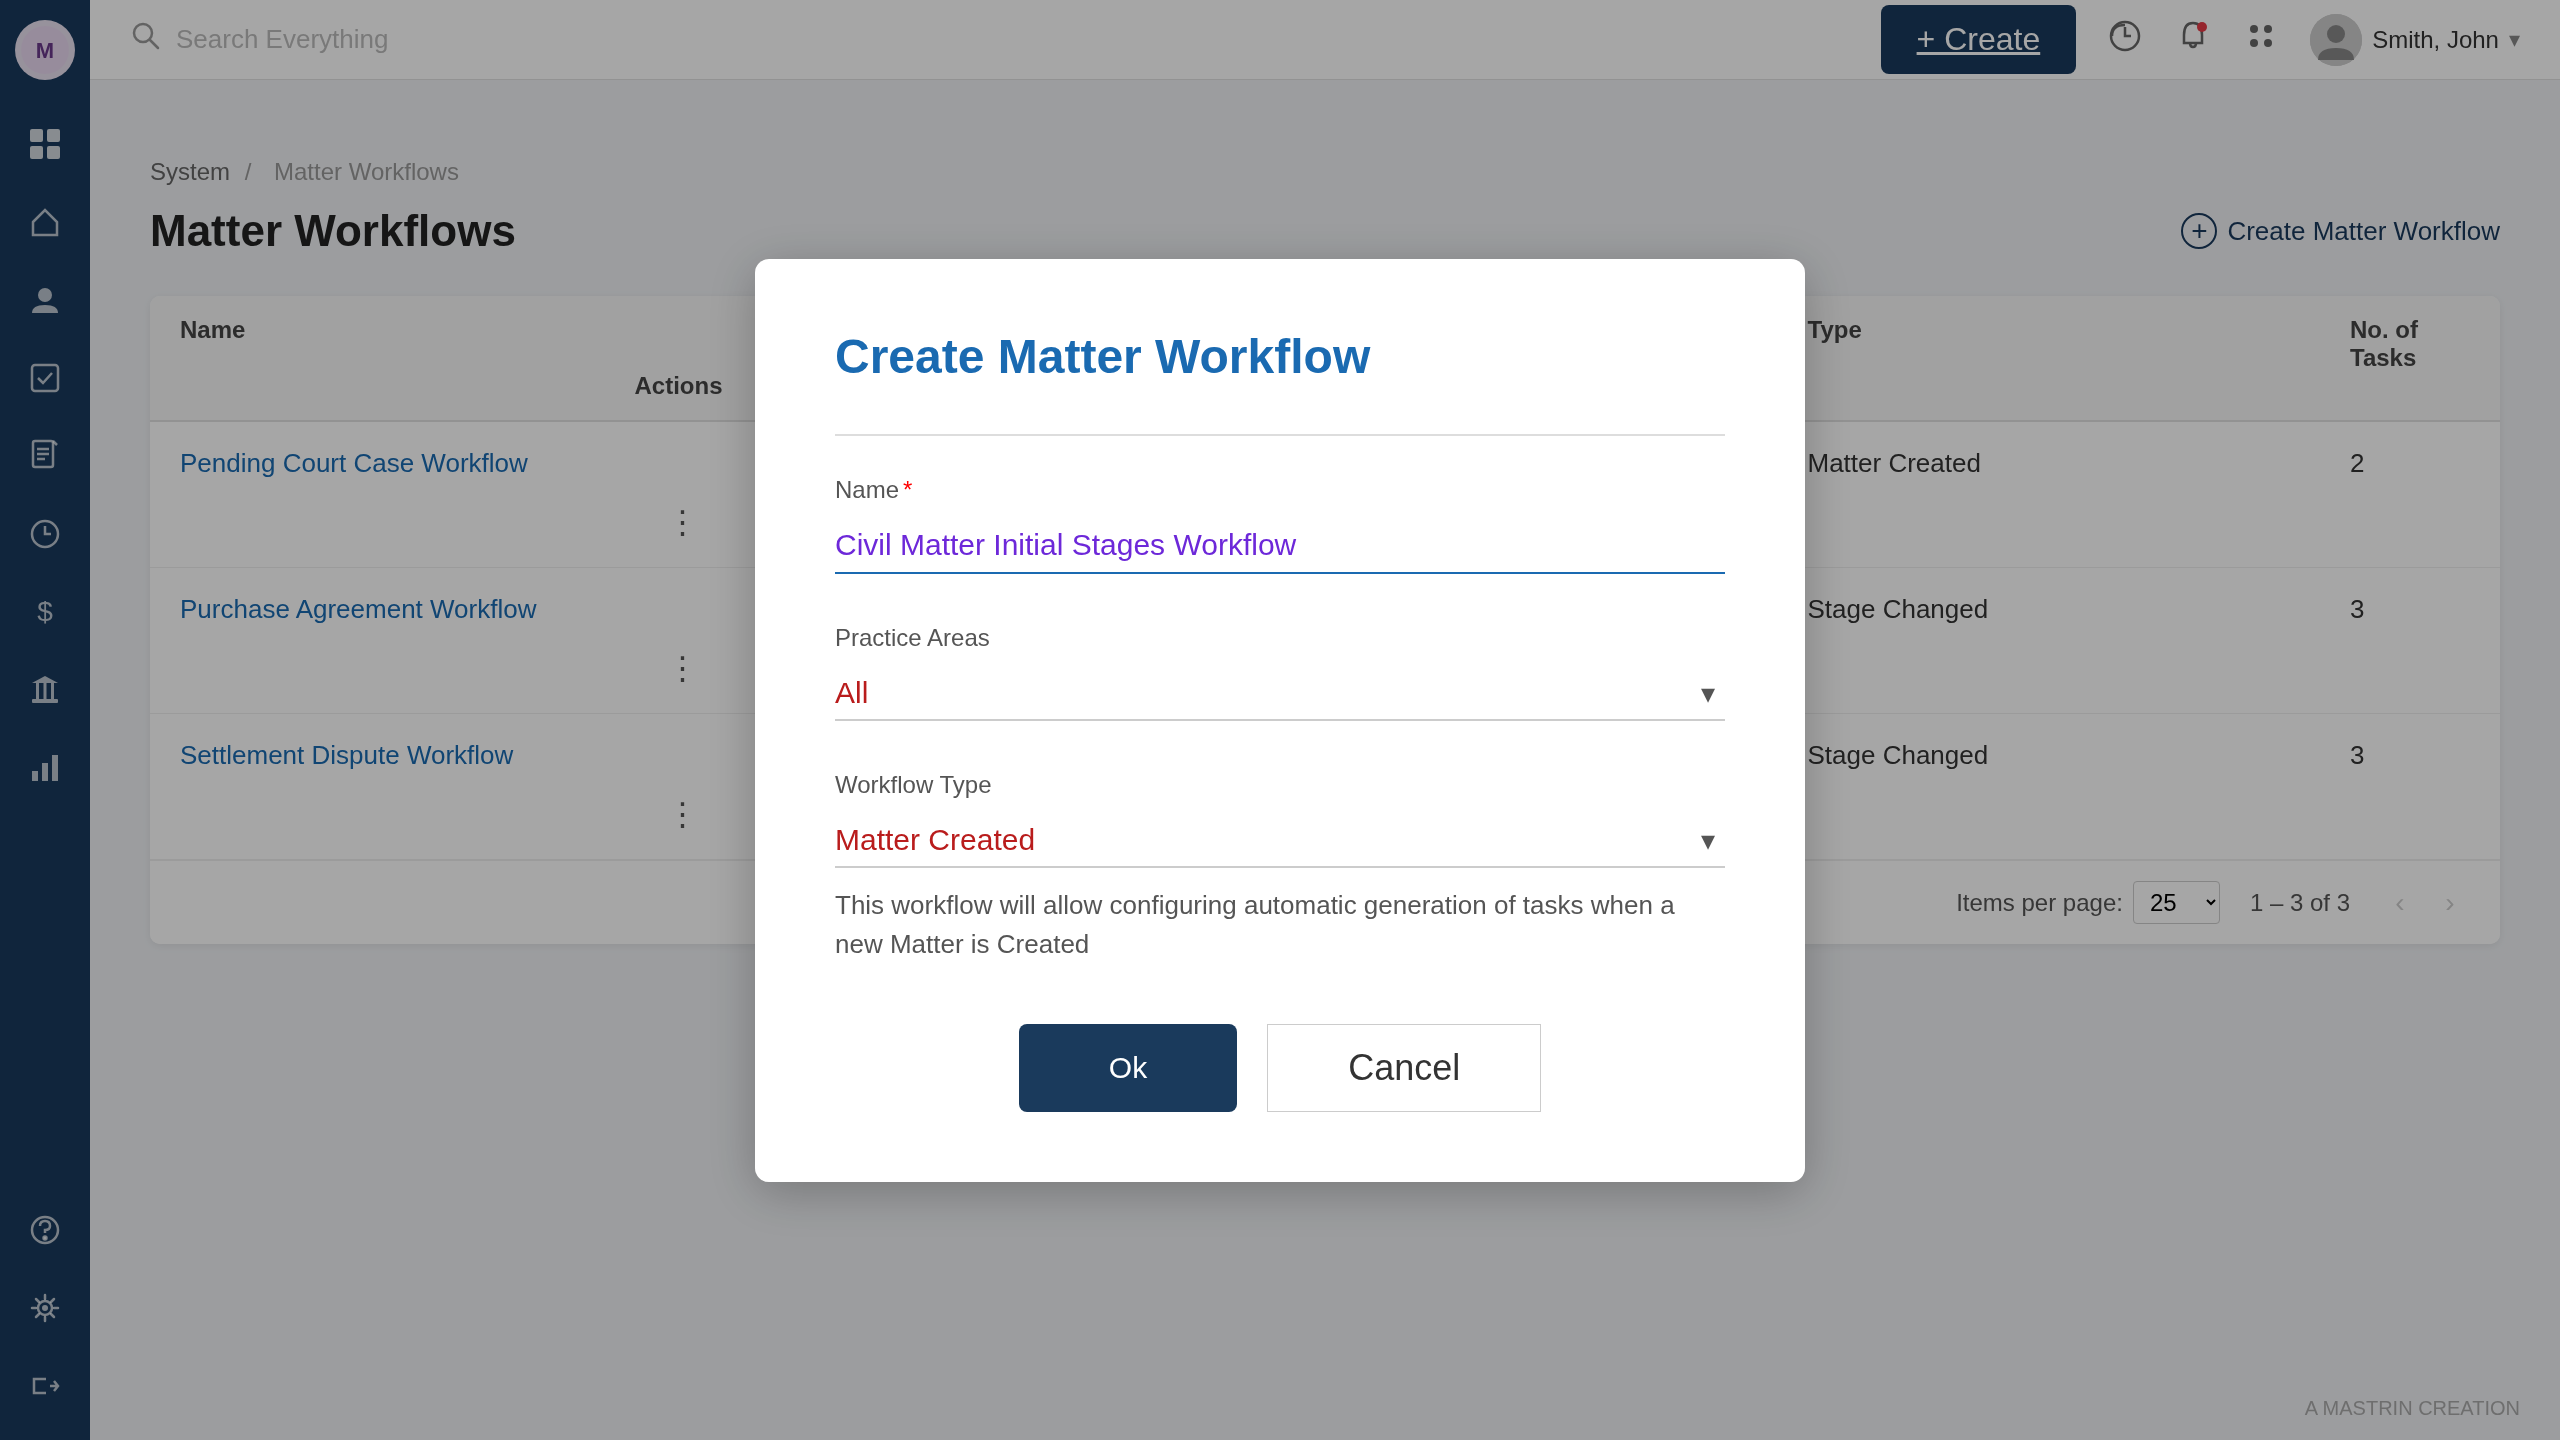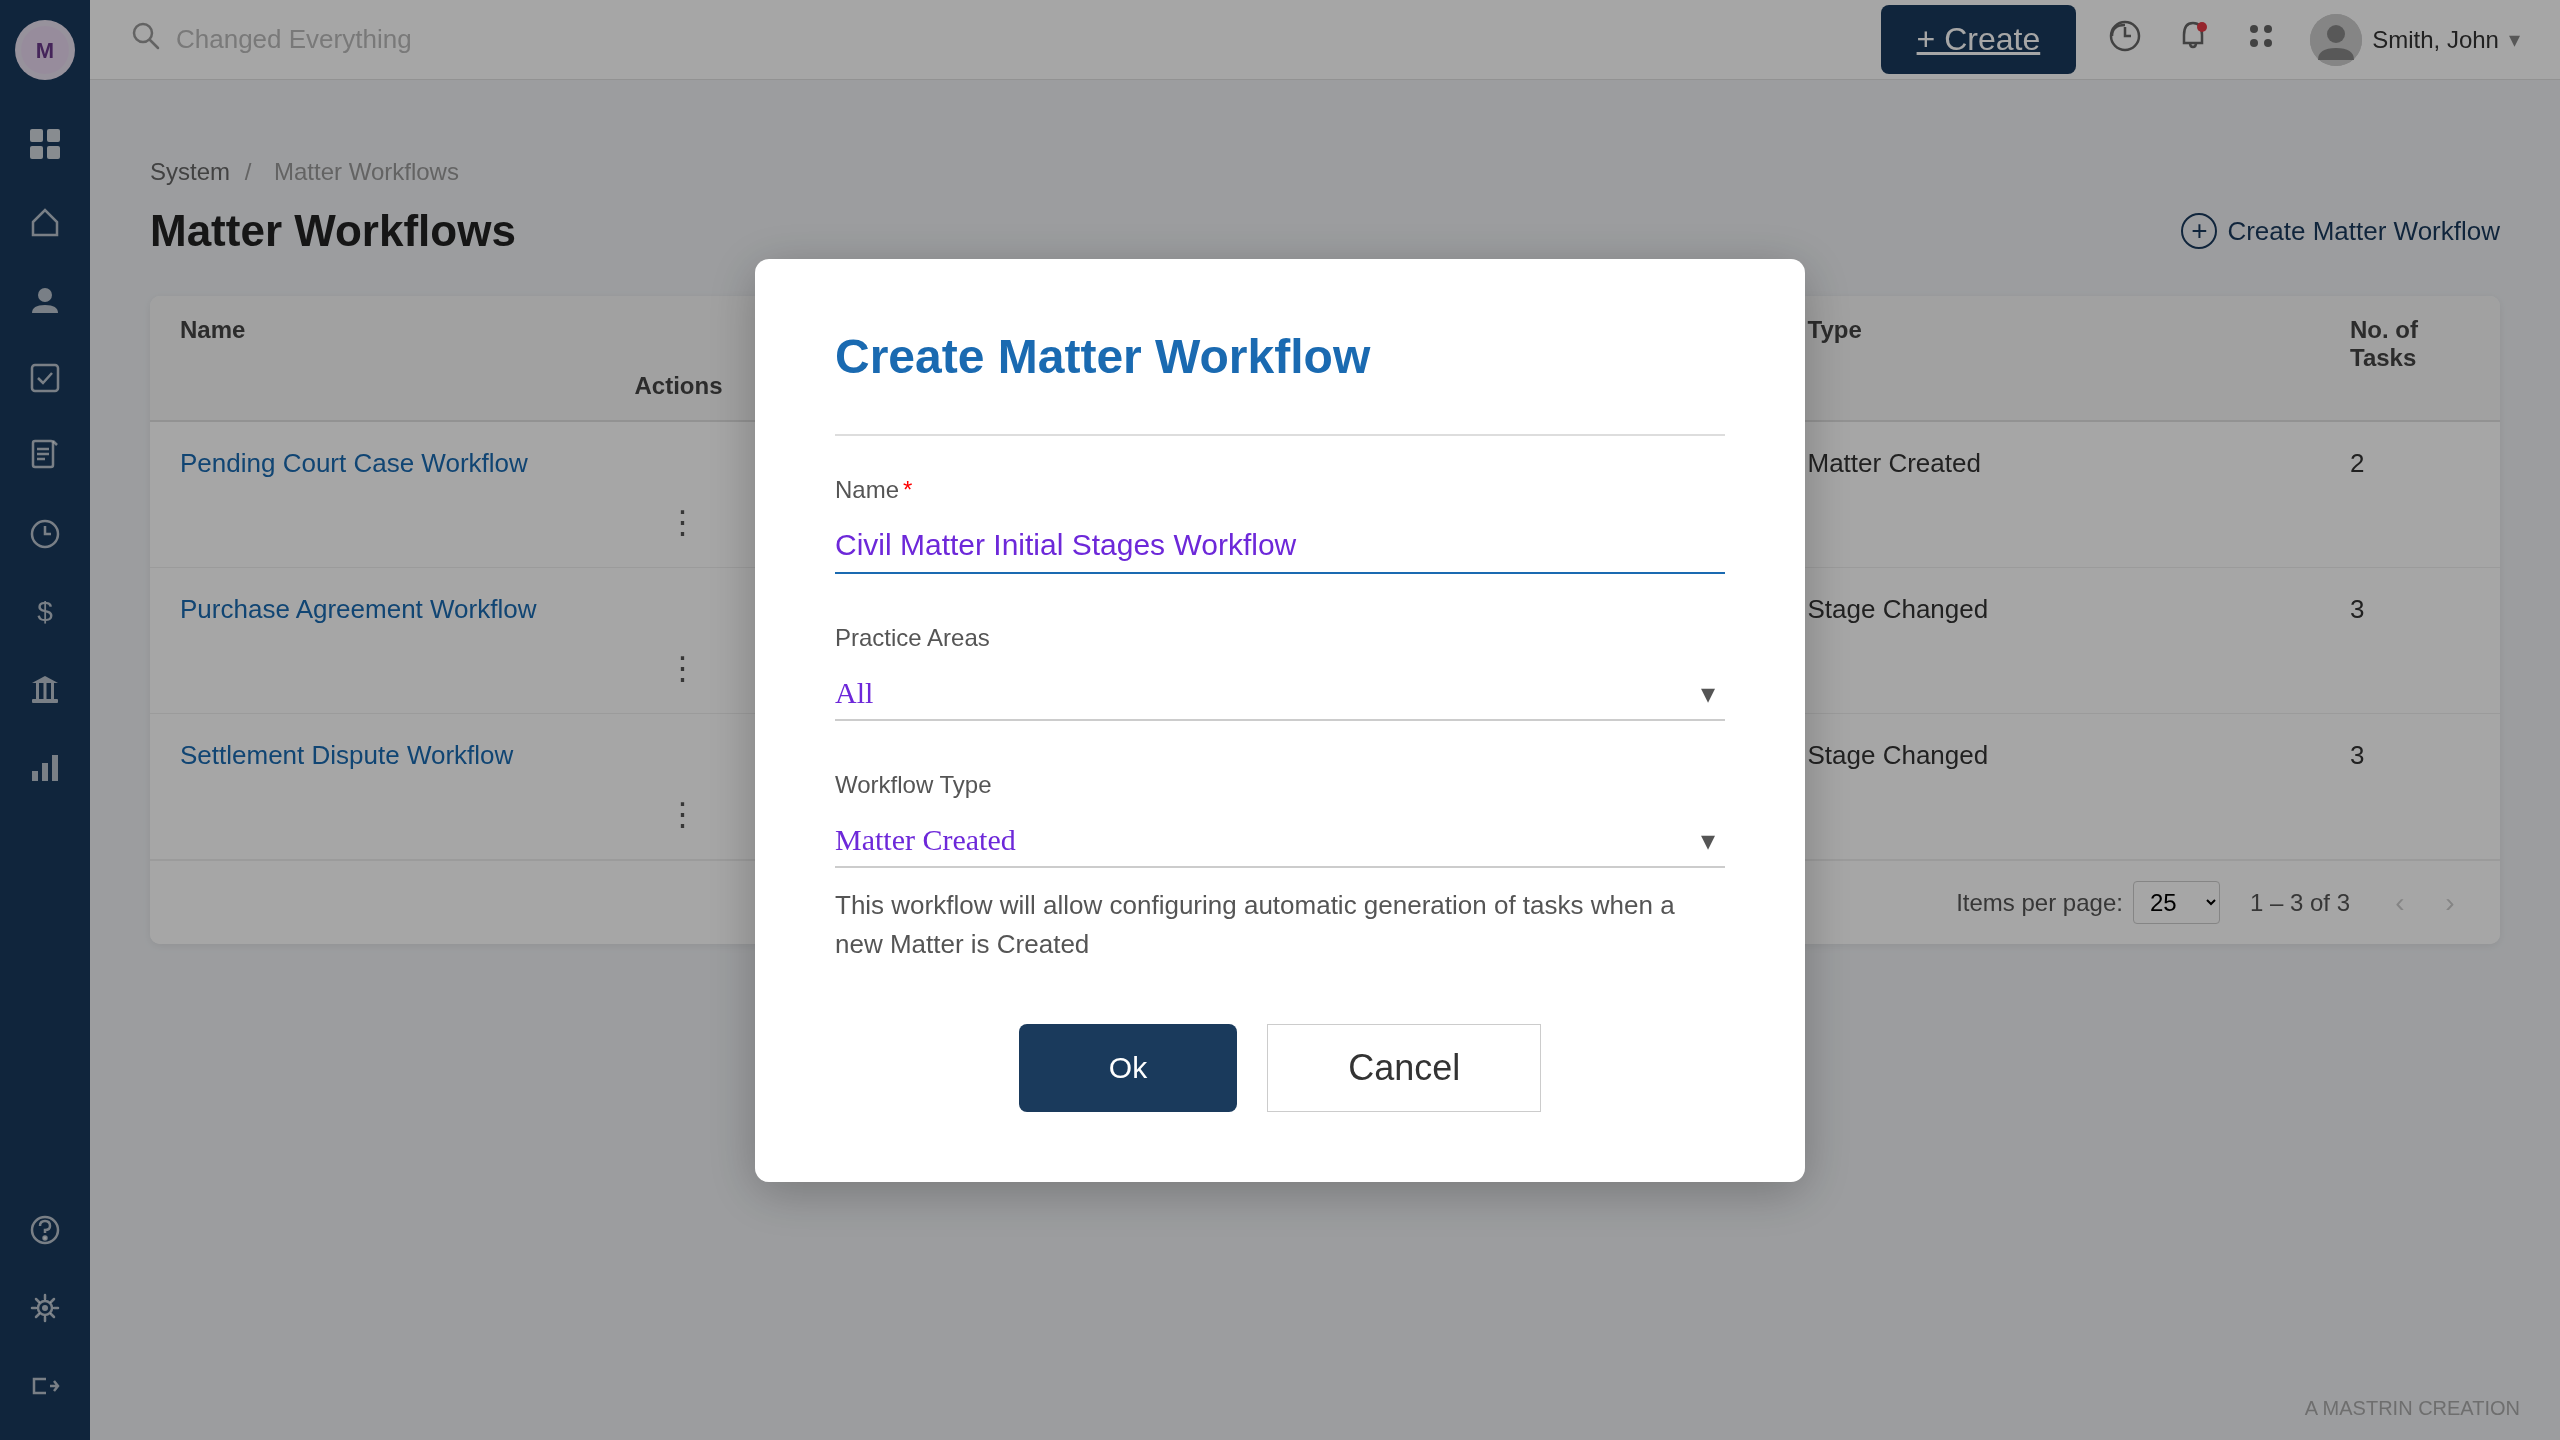--- a/index.html
+++ b/index.html
@@ -327,26 +327,25 @@
     }
     .form-select-wrap {
       position: relative;
     }
     .form-select {
       width: 100%;
       border: none;
       border-bottom: 2px solid #ccc;
       padding: 10px 0;
       font-size: 30px;
-      color: #6d28d9;
+      color: #b91c1c;
       background: transparent;
       appearance: none;
       outline: none;
       cursor: pointer;
-      font-family: Liberation Serif, serif;
     }
     .select-arrow {
       position: absolute;
       right: 10px;
       top: 50%;
       transform: translateY(-50%);
       font-size: 28px;
       color: #555;
       pointer-events: none;
     }
@@ -489,21 +488,21 @@
 <div class="main">
 
   <div class="topbar">
     <div class="search-bar">
       <span class="search-icon-wrap">
         <svg width="32" height="32" viewBox="0 0 32 32" fill="none" stroke="#999" stroke-width="2.5">
           <circle cx="13" cy="13" r="9"></circle>
           <path d="M20 20 L28 28" stroke-linecap="round"></path>
         </svg>
       </span>
-      <span style="color:#bbb; font-size:26px;">Changed Everything</span>
+      <span style="color:#bbb; font-size:26px;">Search Everything</span>
     </div>
     <div class="topbar-actions">
       <button class="create-btn">+ Create</button>
       <span class="topbar-icon">
         <svg width="38" height="38" viewBox="0 0 38 38" fill="none" stroke="#666" stroke-width="2.5">
           <circle cx="19" cy="19" r="14"></circle>
           <path d="M19 10 L19 19 L25 19"></path>
           <path d="M6 19 Q6 8 19 8" stroke="#666"></path>
         </svg>
       </span>

